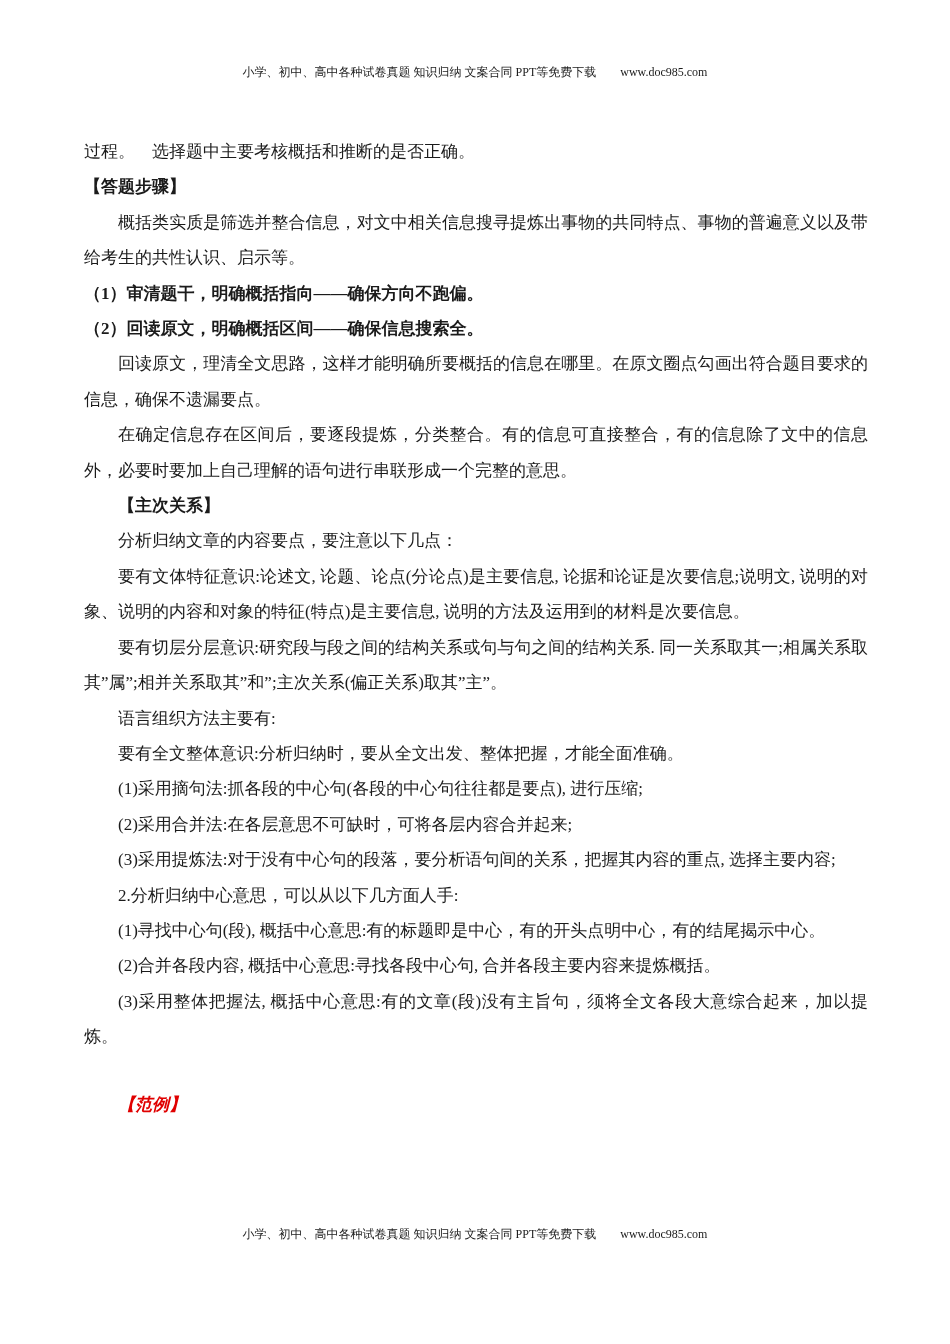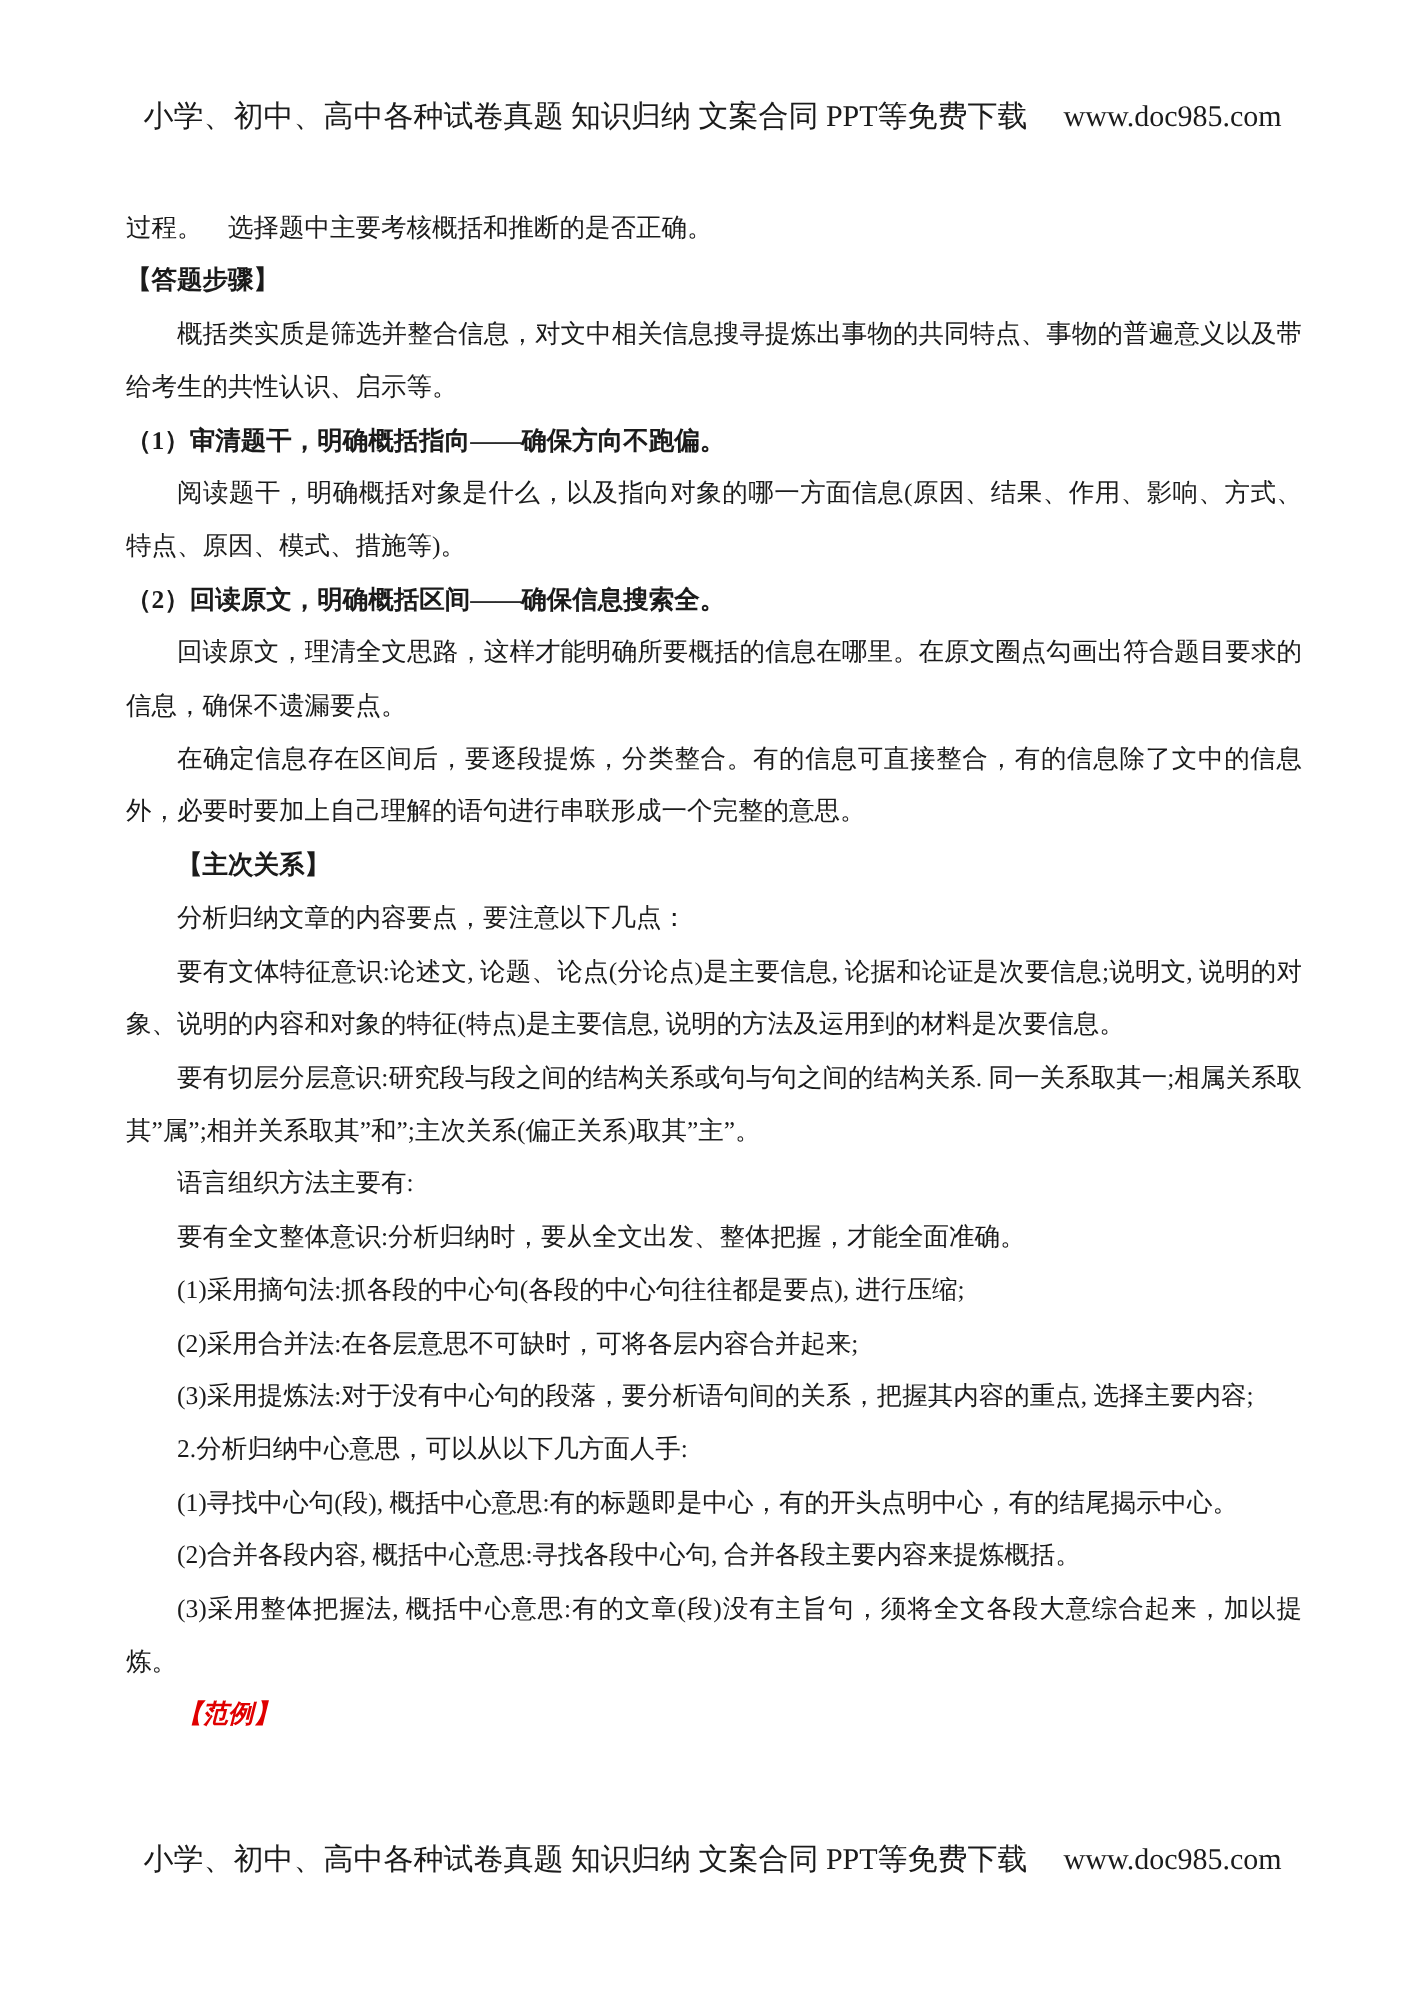--- a/index.html
+++ b/index.html
@@ -10,21 +10,21 @@
     position: relative;
     font-family: "Liberation Serif", "DejaVu Serif", serif;
     color: #1b1b1b;
     overflow: hidden;
   }
   .page-header, .page-footer {
     position: absolute;
     left: 0;
     width: 950px;
     text-align: center;
-    font-size: 20px;
+    font-size: 12px;
     white-space: nowrap;
     color: #1b1b1b;
   }
   .page-header { top: 64px; }
   .page-footer { top: 1226px; }
   .site-url { margin-left: 24px; }
   .doc-body {
     position: absolute;
     top: 134px;
     left: 84px;
@@ -34,35 +34,35 @@
     text-align: justify;
     text-justify: inter-ideograph;
   }
   .doc-body p { margin: 0; padding: 0; }
   p.indent { text-indent: 34px; }
   p.bold { font-weight: bold; }
   p.red-heading {
     font-weight: bold;
     font-style: italic;
     color: #e00000;
+    margin-top: 32px;
   }
 </style>
 </head>
 <body>
 
 <div class="page-header">
   <span>小学、初中、高中各种试卷真题 知识归纳 文案合同 PPT等免费下载</span><span class="site-url">www.doc985.com</span>
 </div>
 
 <div class="doc-body">
   <p>过程。　选择题中主要考核概括和推断的是否正确。</p>
   <p class="bold">【答题步骤】</p>
   <p class="indent">概括类实质是筛选并整合信息，对文中相关信息搜寻提炼出事物的共同特点、事物的普遍意义以及带给考生的共性认识、启示等。</p>
   <p class="bold">（1）审清题干，明确概括指向——确保方向不跑偏。</p>
-  <p class="indent">阅读题干，明确概括对象是什么，以及指向对象的哪一方面信息(原因、结果、作用、影响、方式、特点、原因、模式、措施等)。</p>
   <p class="bold">（2）回读原文，明确概括区间——确保信息搜索全。</p>
   <p class="indent">回读原文，理清全文思路，这样才能明确所要概括的信息在哪里。在原文圈点勾画出符合题目要求的信息，确保不遗漏要点。</p>
   <p class="indent">在确定信息存在区间后，要逐段提炼，分类整合。有的信息可直接整合，有的信息除了文中的信息外，必要时要加上自己理解的语句进行串联形成一个完整的意思。</p>
   <p class="bold indent">【主次关系】</p>
   <p class="indent">分析归纳文章的内容要点，要注意以下几点：</p>
   <p class="indent">要有文体特征意识:论述文, 论题、论点(分论点)是主要信息, 论据和论证是次要信息;说明文, 说明的对象、说明的内容和对象的特征(特点)是主要信息, 说明的方法及运用到的材料是次要信息。</p>
   <p class="indent">要有切层分层意识:研究段与段之间的结构关系或句与句之间的结构关系. 同一关系取其一;相属关系取其”属”;相并关系取其”和”;主次关系(偏正关系)取其”主”。</p>
   <p class="indent">语言组织方法主要有:</p>
   <p class="indent">要有全文整体意识:分析归纳时，要从全文出发、整体把握，才能全面准确。</p>
   <p class="indent">(1)采用摘句法:抓各段的中心句(各段的中心句往往都是要点), 进行压缩;</p>

